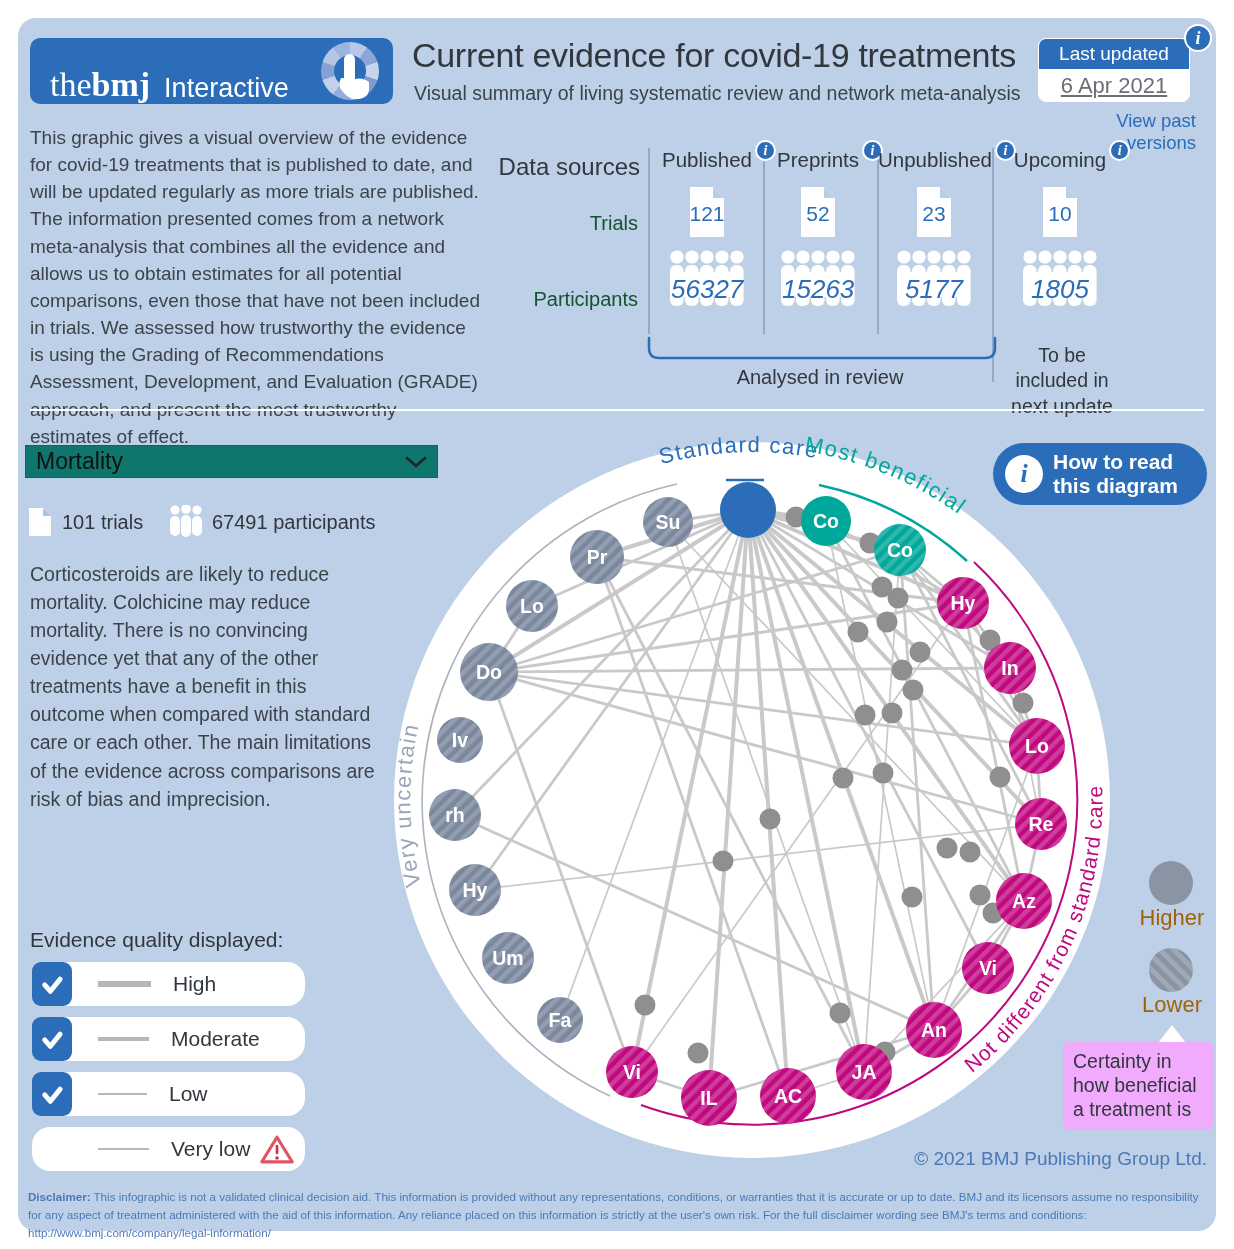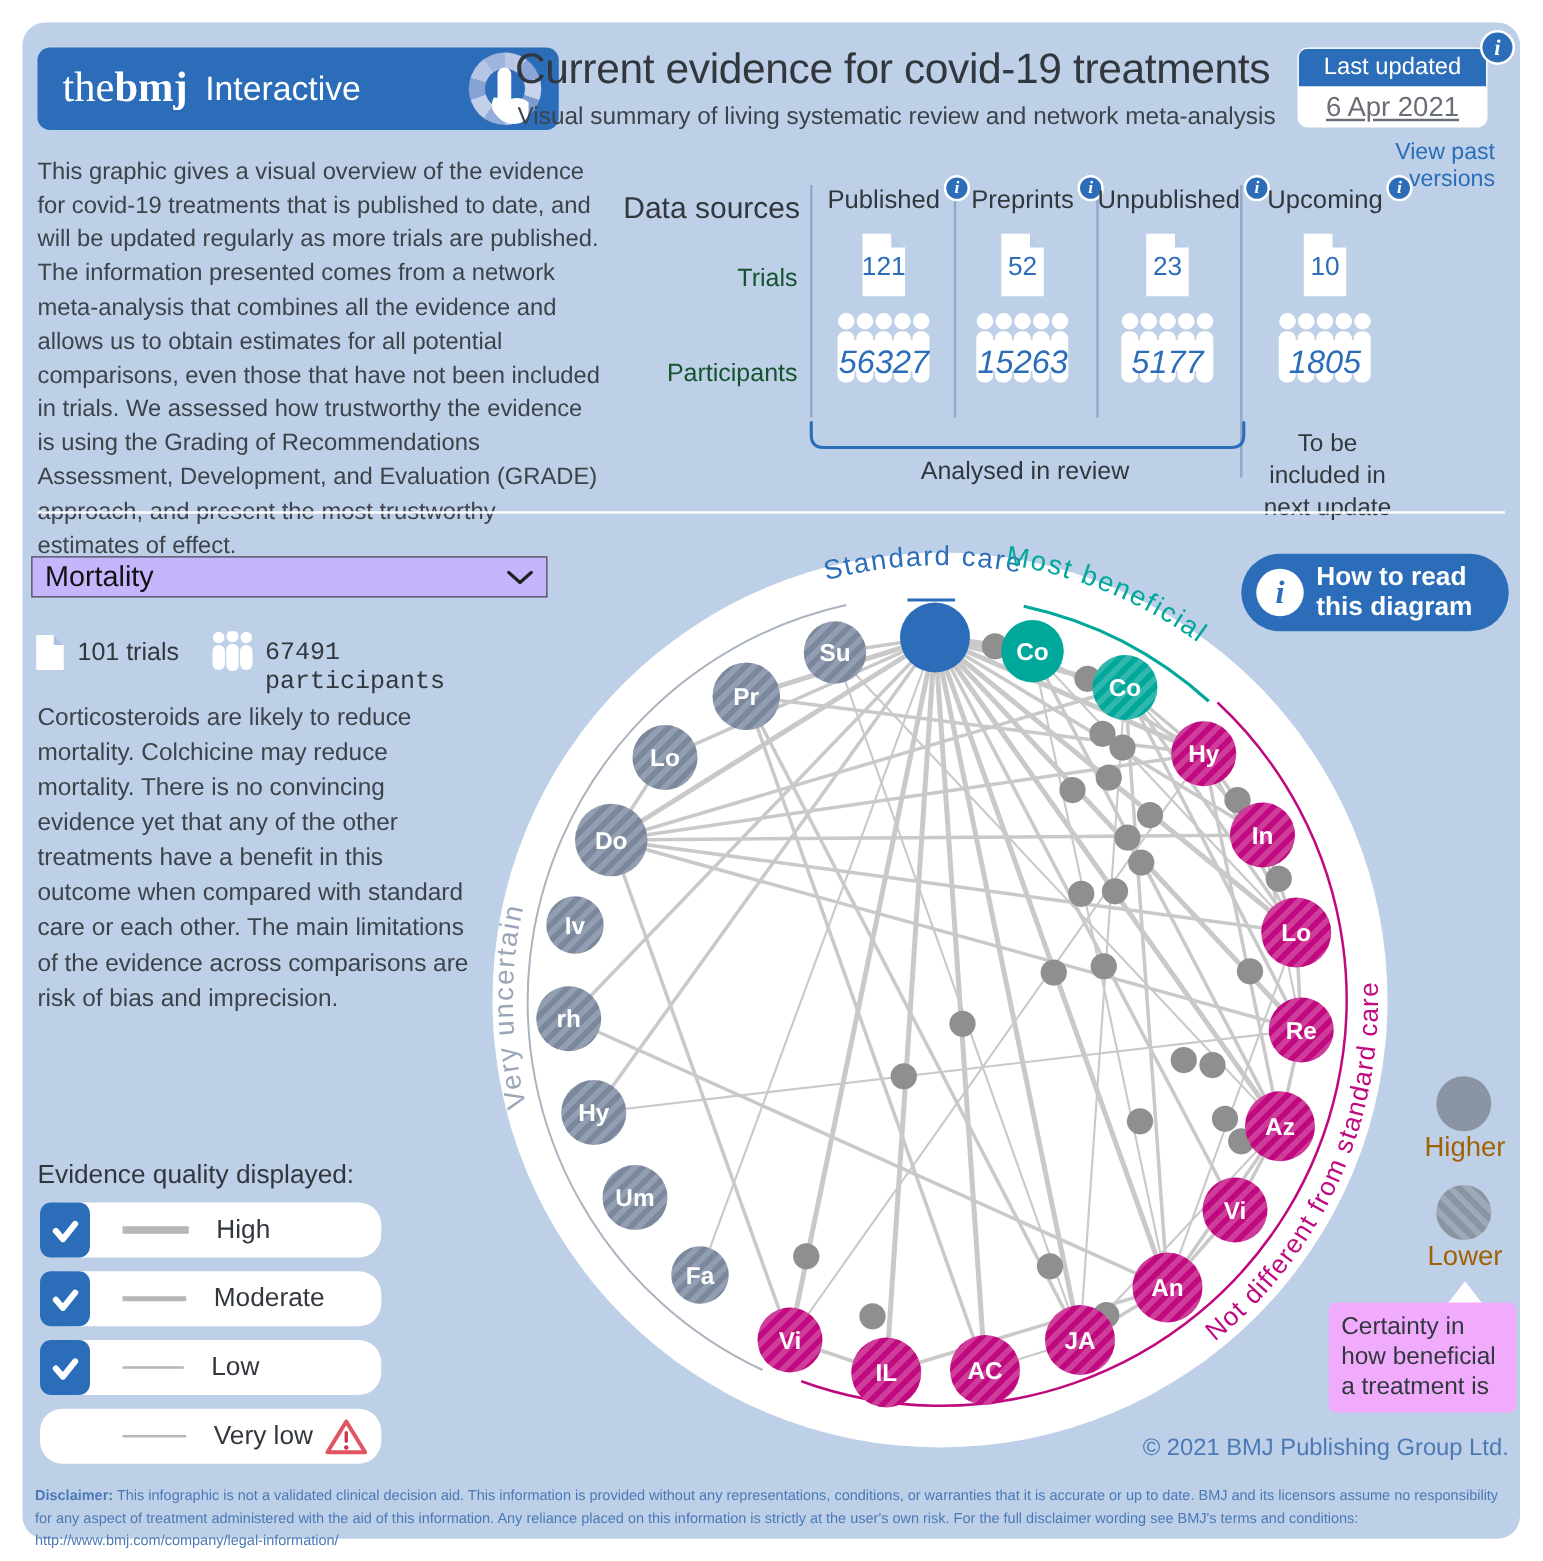--- a/index.html
+++ b/index.html
@@ -3,21 +3,21 @@
 <meta charset="utf-8">
 <style>
   * { margin:0; padding:0; box-sizing:border-box; }
   html,body { width:1234px; height:1249px; background:#ffffff; font-family:"Liberation Sans", sans-serif; position:relative; }
   .abs { position:absolute; }
   .panel { position:absolute; left:18px; top:18px; width:1198px; height:1213px; background:#bdd0e7; border-radius:18px; }
   #net-svg { position:absolute; left:0; top:0; z-index:1; }
   .ovl { position:absolute; z-index:2; }
 
   
-  .logo-box { left:30px; top:38px; width:417px; height:66px; background:#2b6db8; border-radius:10px; display:flex; align-items:center; padding-left:20px; }
+  .logo-box { left:30px; top:38px; width:363px; height:66px; background:#2b6db8; border-radius:10px; display:flex; align-items:flex-end; padding-left:20px; }
   .logo-the { font-family:"Liberation Serif", serif; font-weight:400; color:#fff; font-size:34px; }
   .logo-bmj { font-family:"Liberation Serif", serif; font-weight:700; color:#fff; font-size:34px; }
   .logo-int { color:#fff; font-size:27px; margin-left:14px; }
   .dial-wrap { position:absolute; right:14px; top:4px; width:58px; height:58px; }
   .dial { position:absolute; width:58px; height:58px; border-radius:50%;
     background:conic-gradient(#b9c8e6 0 36deg,#8aa5d6 36deg 72deg,#c7d4ec 72deg 108deg,#7e9bce 108deg 144deg,#b0c2e4 144deg 180deg,#93acd9 180deg 216deg,#c2d0ea 216deg 252deg,#86a2d3 252deg 288deg,#b5c6e5 288deg 324deg,#9db4dc 324deg 360deg); }
   .dial-hole { position:absolute; left:13px; top:13px; width:32px; height:32px; border-radius:50%; background:#2b6db8; }
   .hand { position:absolute; left:14px; top:10px; }
 
   .page-title { left:412px; top:36px; width:630px; font-size:34px; color:#32373d; letter-spacing:-0.3px; }
@@ -45,21 +45,21 @@
   .doc-wrap { position:relative; width:36px; height:52px; margin:14px auto 0; }
   .doc-num { position:absolute; left:0; top:16px; width:36px; text-align:center; color:#2b6db8; font-size:21px; }
   .ppl-wrap { position:relative; width:76px; height:58px; margin:12px auto 0; }
   .ppl-num { position:absolute; left:2px; top:24px; width:72px; text-align:center; color:#2b6db8; font-size:26px;font-style:italic; }
   .analysed { left:700px; top:366px; width:240px; text-align:center; font-size:20px; color:#32373d; }
   .upcoming-note { left:1000px; top:343px; width:124px; text-align:center; font-size:19.5px; color:#32373d; line-height:1.3; }
 
   .sep { left:30px; top:409px; width:1174px; height:2px; background:rgba(255,255,255,0.95); }
 
   
-  .select-box { left:25px; top:445px; width:413px; height:33px; background:#c4b5fd; border:1.5px solid #4a4a4a; display:flex; align-items:center; padding:0 10px; cursor:pointer; }
+  .select-box { left:25px; top:445px; width:413px; height:33px; background:#0f766e; border:1.5px solid #4a4a4a; display:flex; align-items:center; padding:0 10px; cursor:pointer; }
   .select-text { font-size:23px; color:#111; flex:1; }
   .counts-row { left:28px; top:505px; width:400px; height:36px; }
   .count-text { font-size:20px; color:#32373d; }
   .summary { left:30px; top:560px; width:352px; font-size:19.5px; line-height:1.44; color:#3d434a; }
 
   
   .eq-title { left:30px; top:928px; width:300px; font-size:21px; color:#32373d; }
   .eq-row { left:32px; width:273px; height:44px; background:#fff; border-radius:18px; display:flex; align-items:center; }
   .eq-check { width:40px; height:44px; background:#2b6db8; border-radius:9px; display:flex; align-items:center; justify-content:center; flex:none; }
   .eq-spacer { width:40px; height:44px; flex:none; }
@@ -444,21 +444,21 @@
   <svg class="abs" style="left:140px; top:0;" width="36" height="32" viewBox="0 0 36 32">
       <g fill="#fff">
         <circle cx="7" cy="5" r="4.6"></circle>
         <circle cx="18" cy="4" r="4.8"></circle>
         <circle cx="29" cy="5" r="4.6"></circle>
         <rect x="2" y="11" width="10" height="20" rx="5"></rect>
         <rect x="13" y="10" width="10" height="22" rx="5"></rect>
         <rect x="24" y="11" width="10" height="20" rx="5"></rect>
       </g>
     </svg>
-  <span class="abs count-text" style="left:184px; top:6px;font-family:Liberation Mono, monospace;">67491 participants</span>
+  <span class="abs count-text" style="left:184px; top:6px;">67491 participants</span>
 </div>
 
 <div class="ovl abs summary">Corticosteroids are likely to reduce mortality. Colchicine may reduce mortality. There is no convincing evidence yet that any of the other treatments have a benefit in this outcome when compared with standard care or each other. The main limitations of the evidence across comparisons are risk of bias and imprecision.</div>
 
 <div class="ovl abs eq-title">Evidence quality displayed:</div>
 
 <div class="ovl abs eq-row" style="top:962px;">
   <span class="eq-check">
       <svg width="26" height="26" viewBox="0 0 32 32">
         <path d="M7,17 l7,8 l12,-15" fill="none" stroke="#fff" stroke-width="6" stroke-linecap="round" stroke-linejoin="round"></path>

